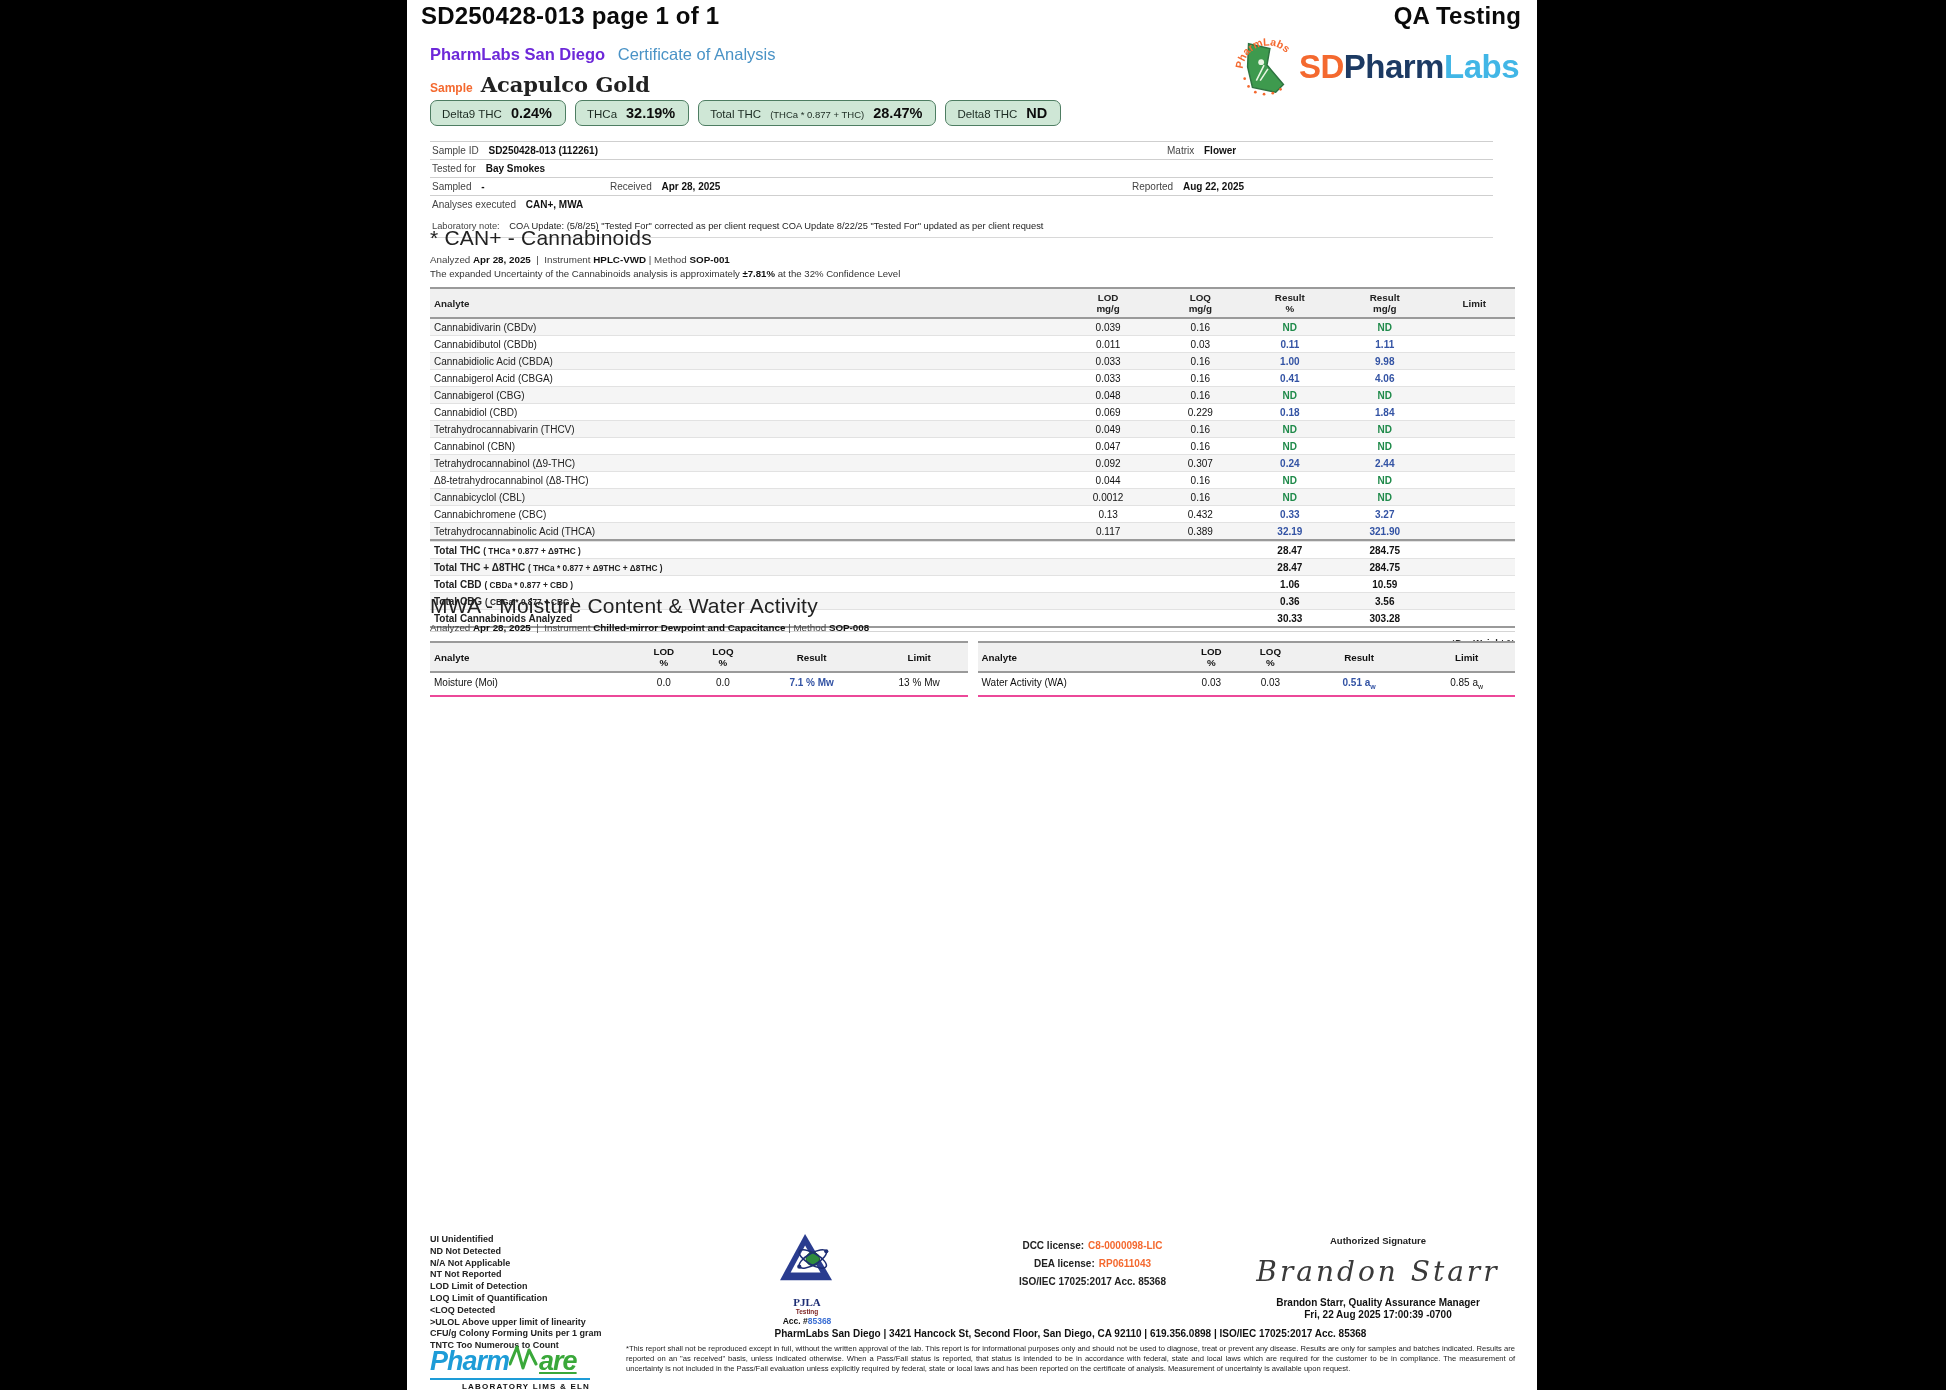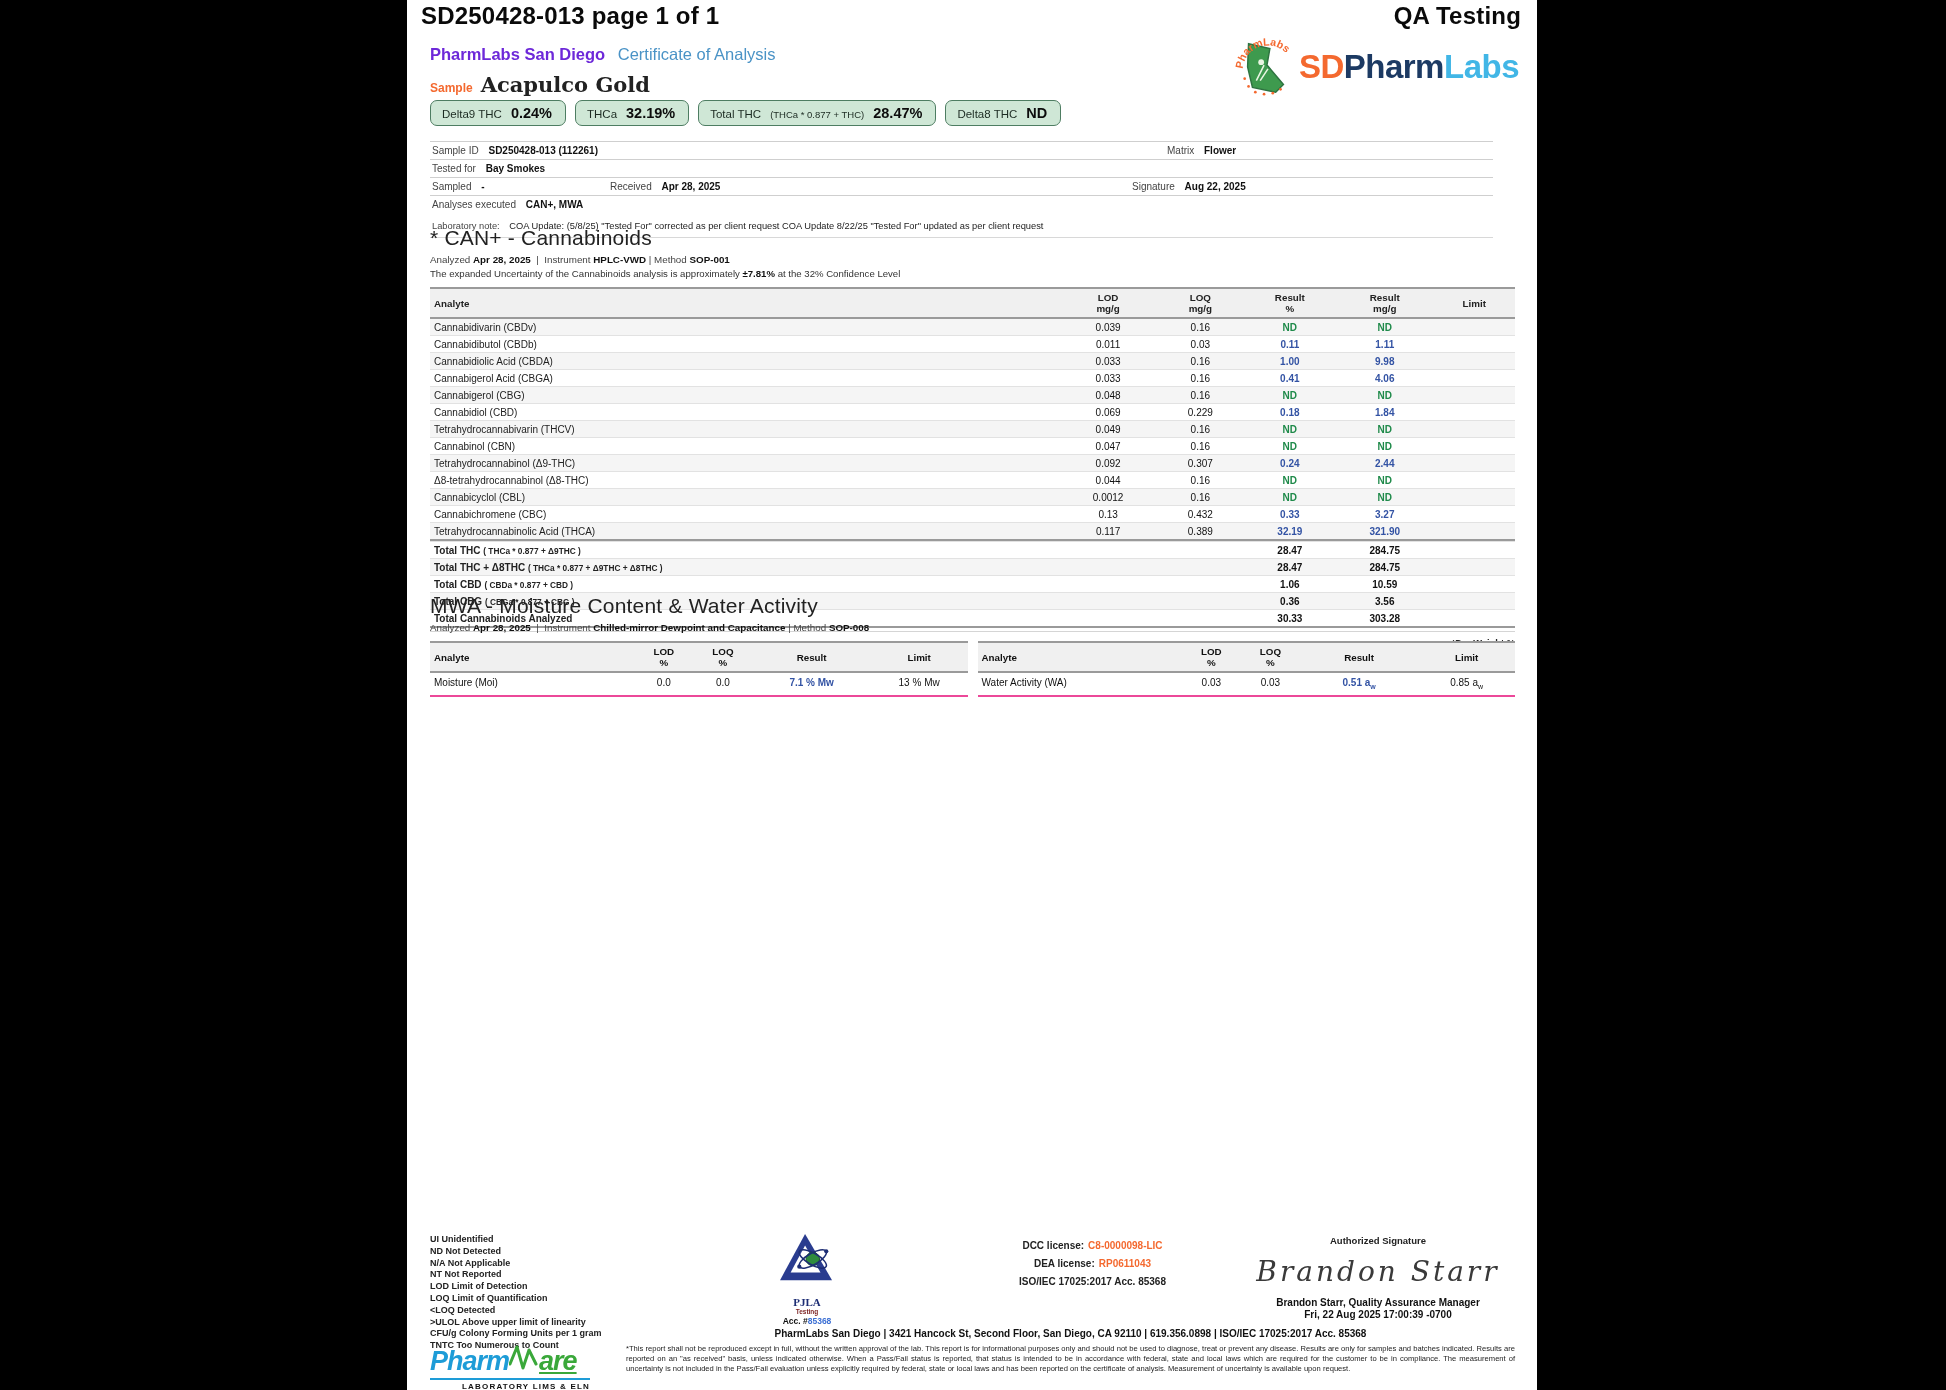--- a/index.html
+++ b/index.html
@@ -204,21 +204,21 @@
     <div class="meta-row">
       <div class="s1">
         <span class="lbl">Sampled</span>
         <span class="val">-</span>
       </div>
       <div class="s2">
         <span class="lbl">Received</span>
         <span class="val">Apr 28, 2025</span>
       </div>
       <div class="s3">
-        <span class="lbl">Signature</span>
+        <span class="lbl">Reported</span>
         <span class="val">Aug 22, 2025</span>
       </div>
     </div>
     <div class="meta-row">
       <div>
         <span class="lbl">Analyses executed</span>
         <span class="val">CAN+, MWA</span>
       </div>
     </div>
     <div class="lab-note">

